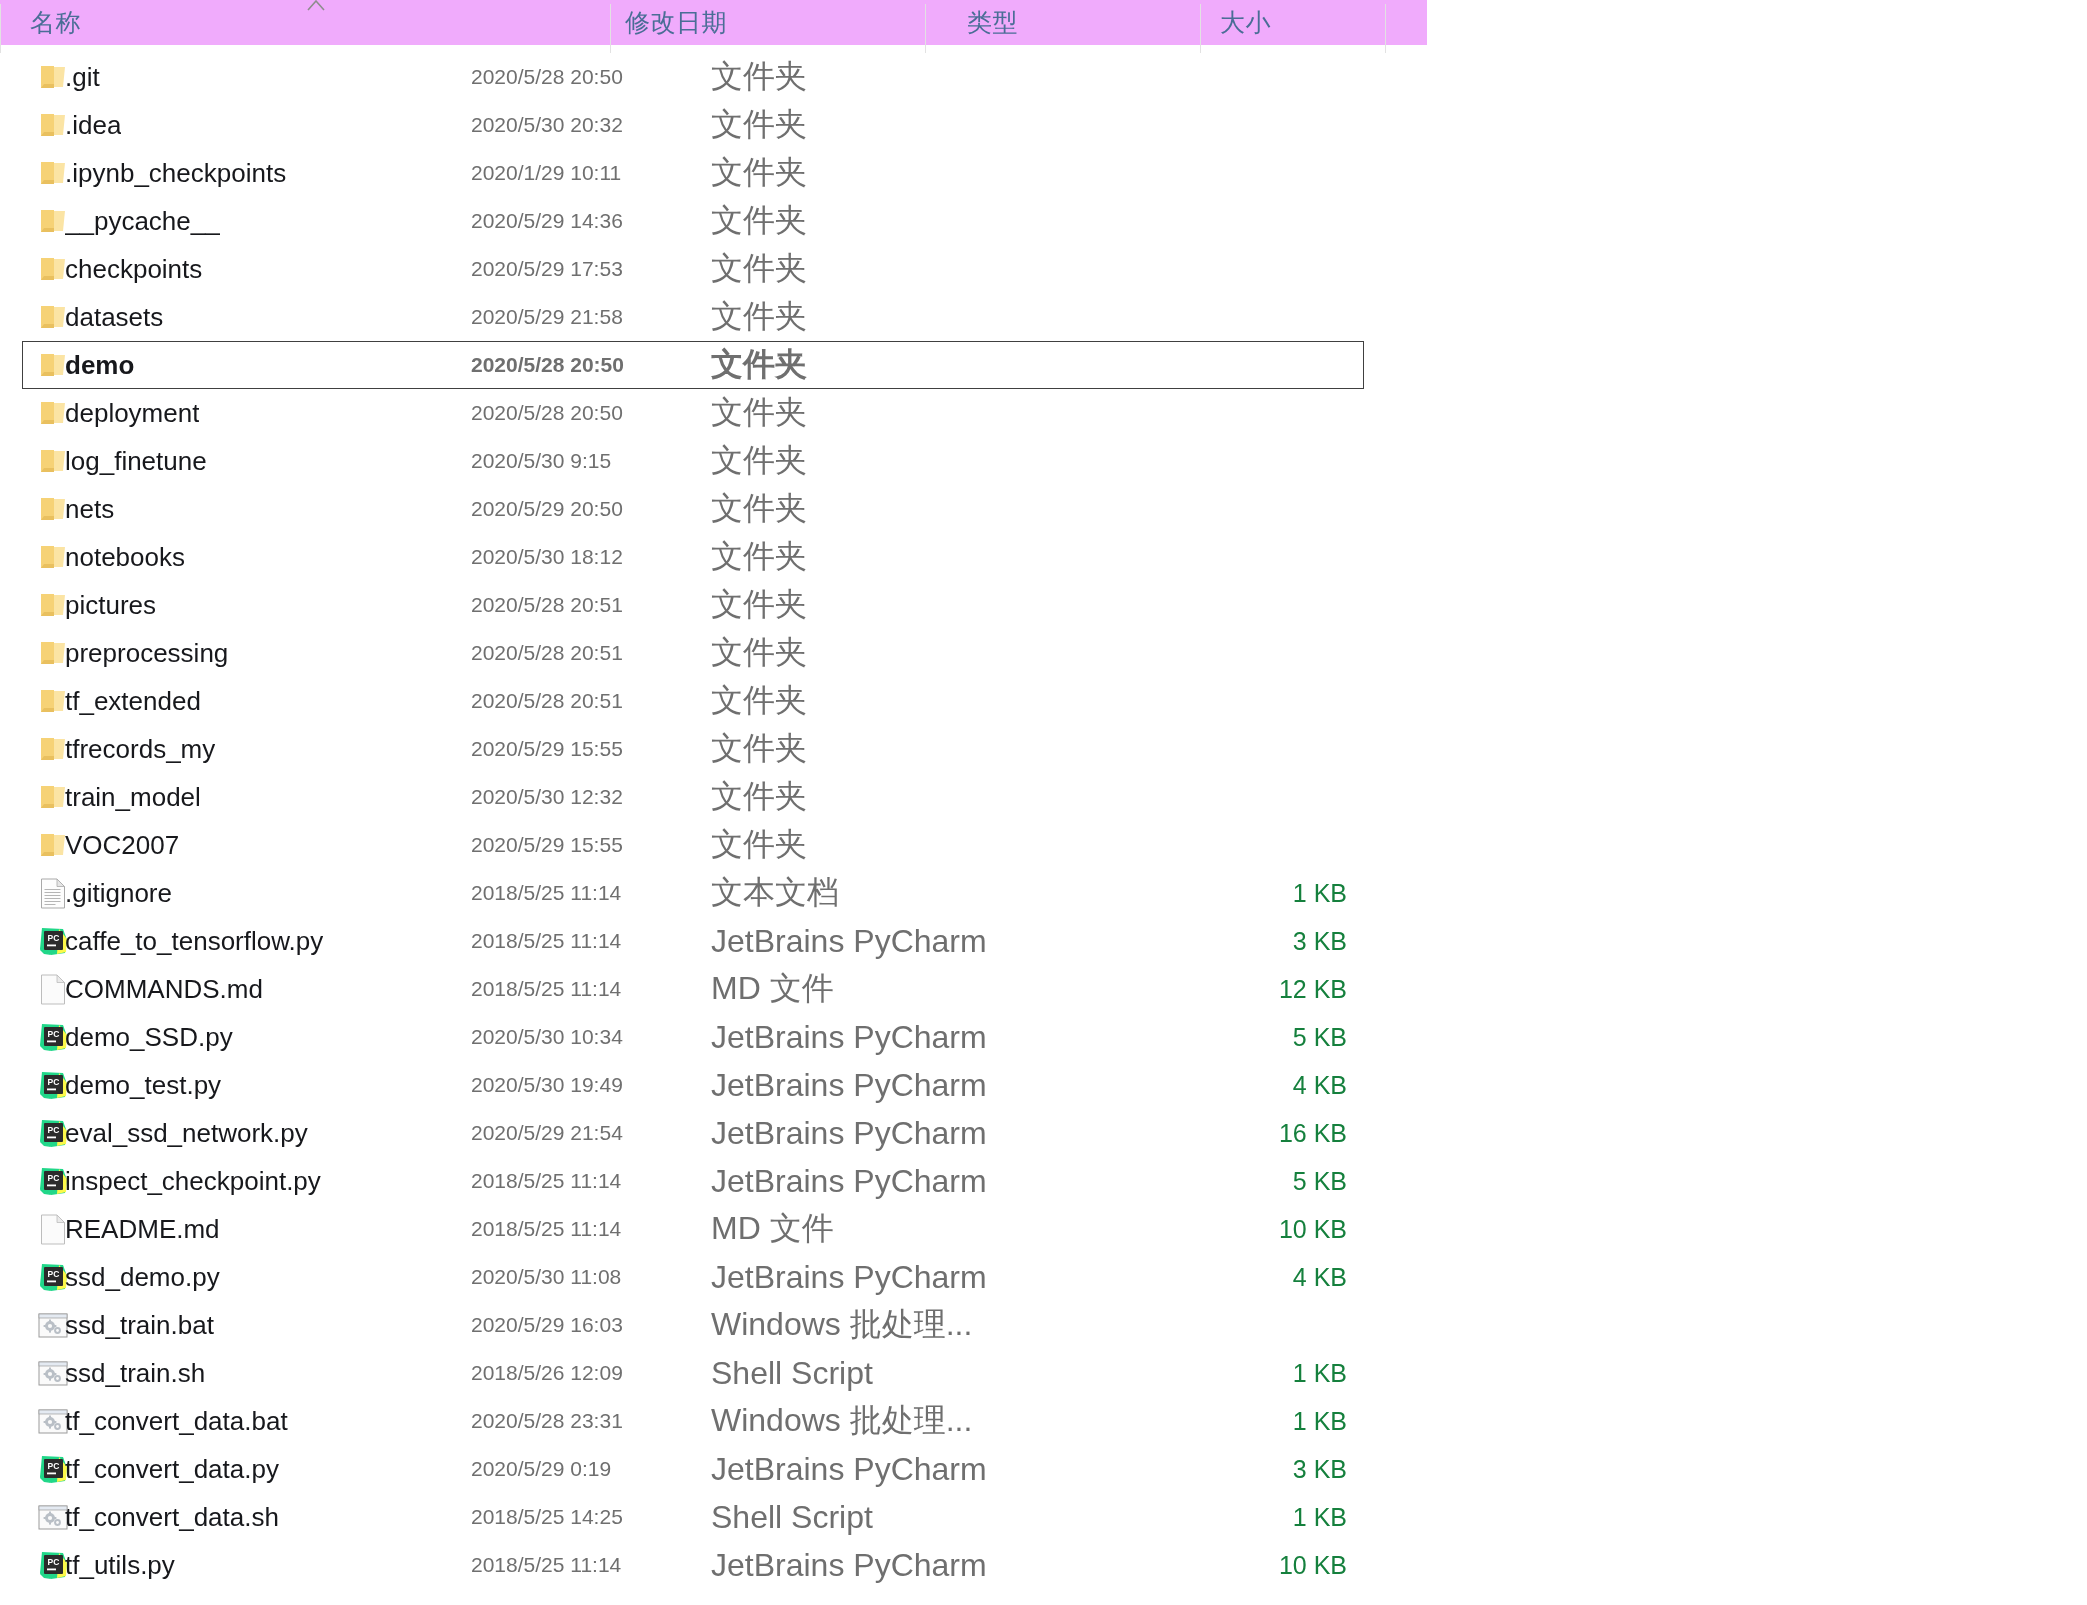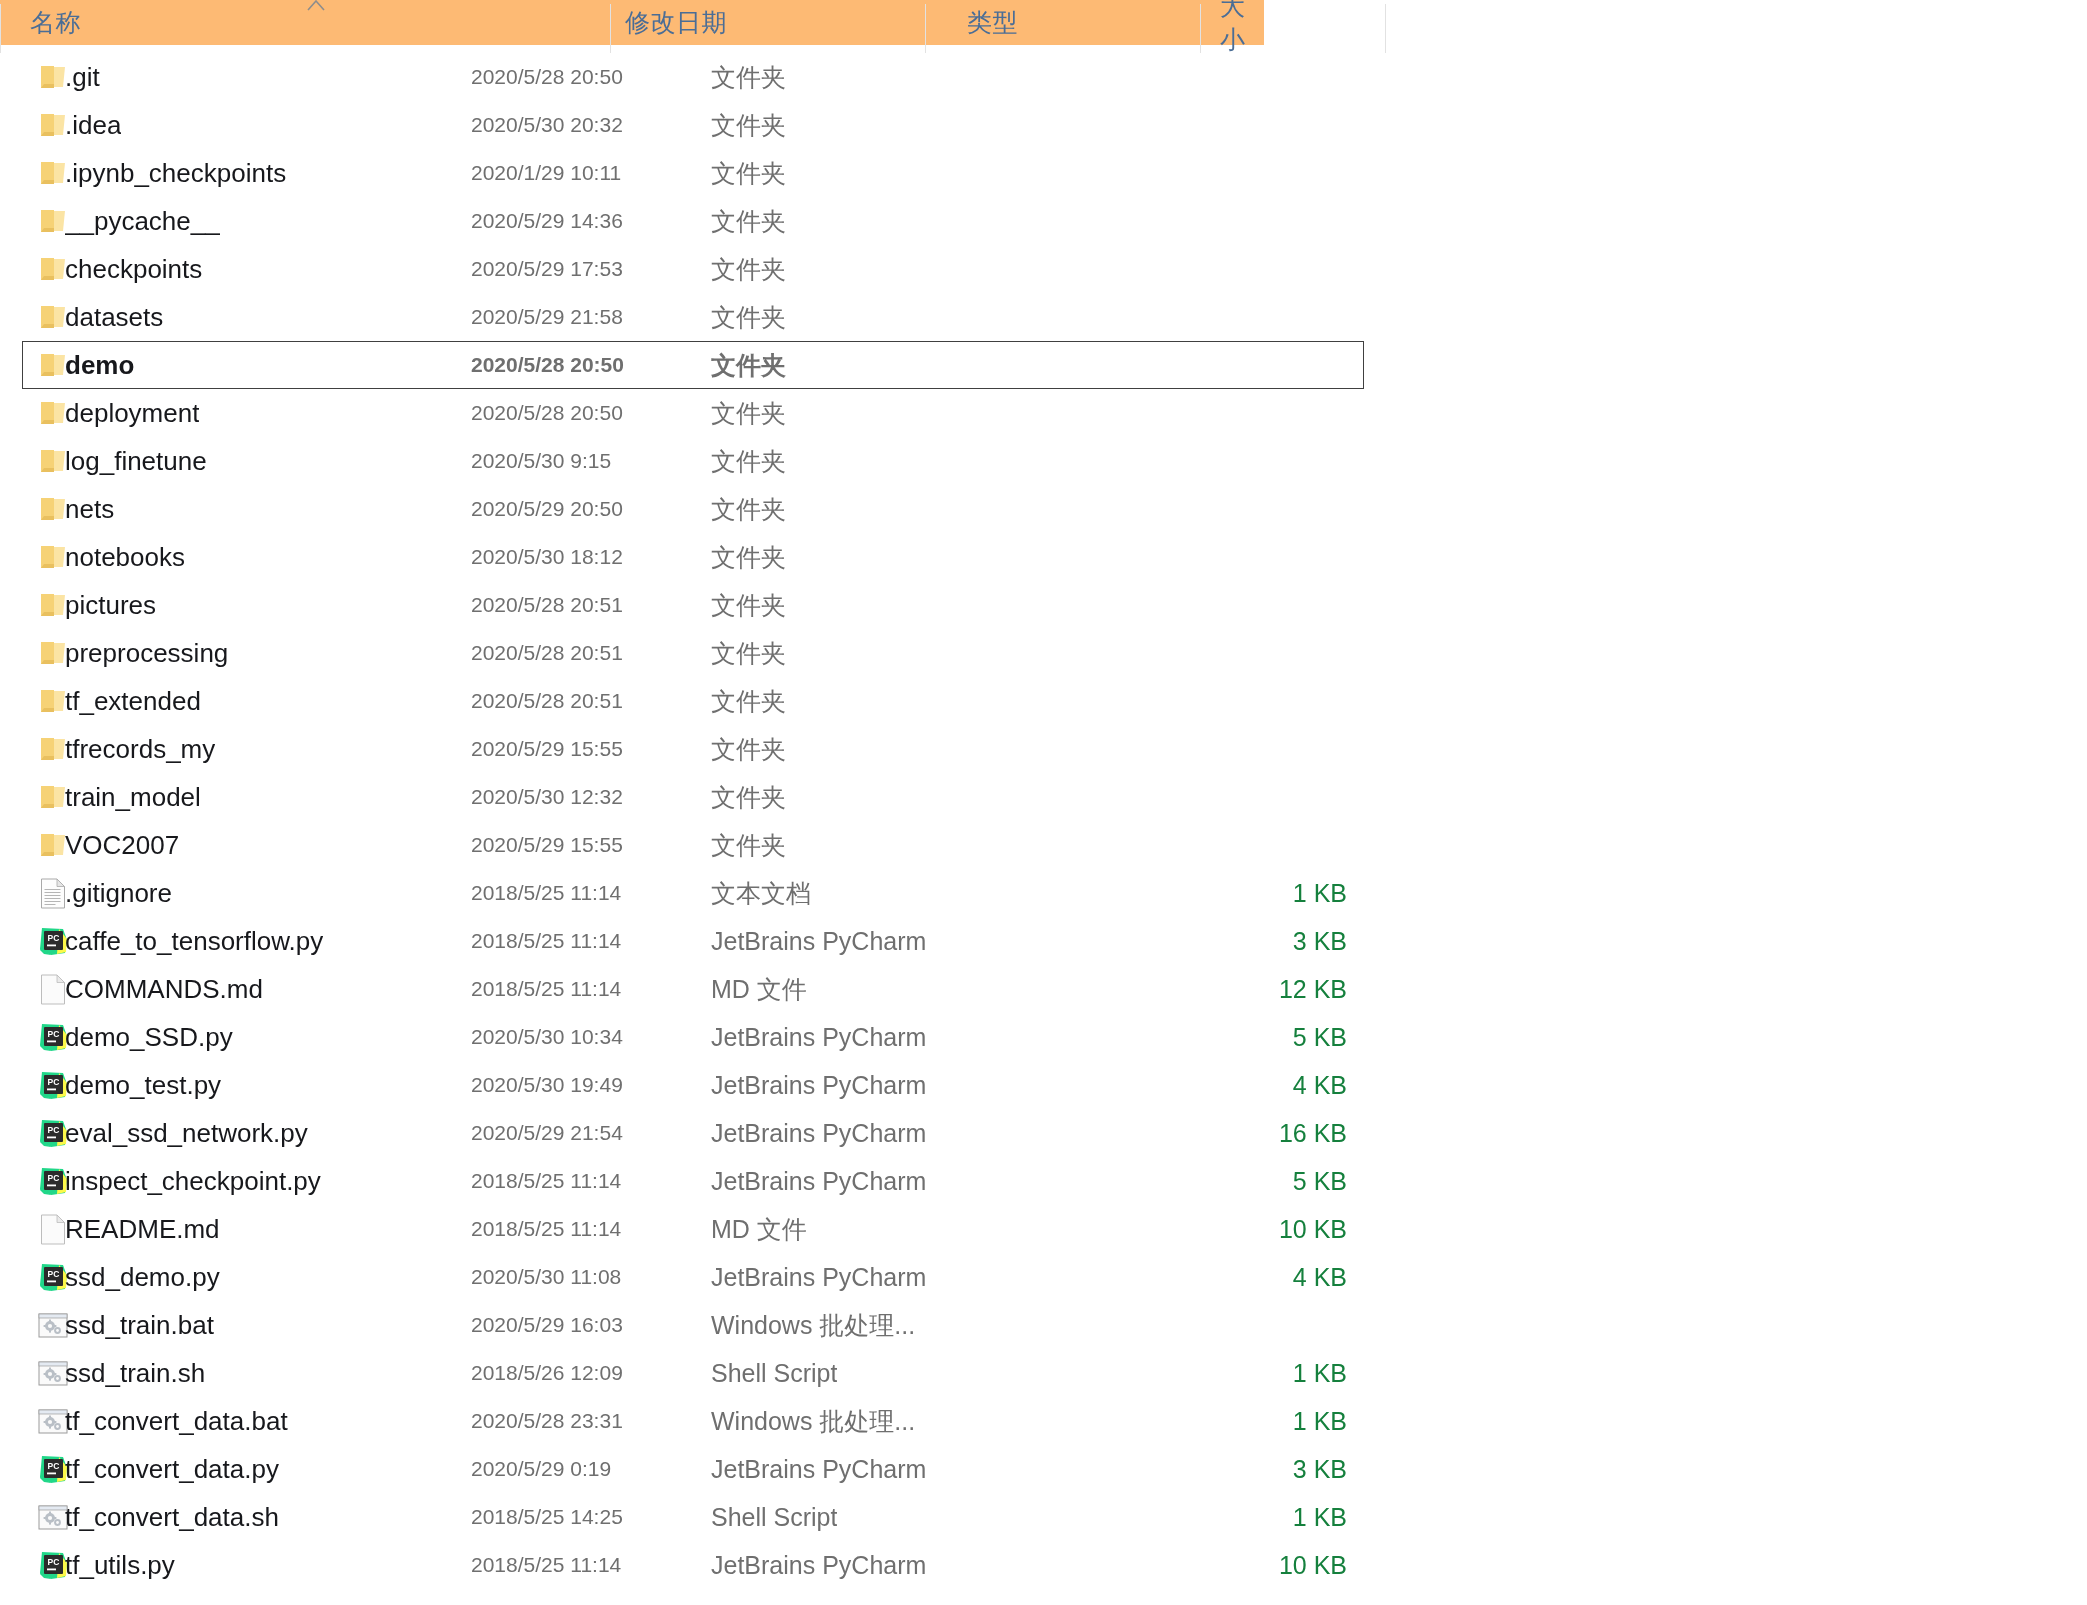--- a/index.html
+++ b/index.html
@@ -19,22 +19,22 @@
     position: relative;
     width: 2087px;
     height: 1605px;
     background: #ffffff;
   }
 
   
   #col-header {
     position: relative;
     height: 45px;
-    width: 1264px;
-    background: #fdba74;
+    width: 1427px;
+    background: #f0abfc;
   }
   .col-cell {
     position: absolute;
     top: 0;
     height: 45px;
     display: flex;
     align-items: center;
     color: #4a6d96;
     font-size: 25px;
     font-weight: 400;
@@ -98,21 +98,21 @@
     height: 46px;
     display: flex;
     align-items: center;
     font-size: 26px;
     white-space: nowrap;
     overflow: hidden;
   }
   .c-icon { left: 10px;  width: 40px; justify-content: center; }
   .c-name { left: 42px;  color: #17181c; }
   .c-date { left: 448px; color: #6f6f6f; font-size: 21px; }
-  .c-type { left: 688px; color: #6f6f6f; font-size: 25px; }
+  .c-type { left: 688px; color: #6f6f6f; font-size: 32px; }
   .c-size {
     left: 900px; width: 448px;
     color: #15803d; font-size: 25px;
     justify-content: flex-end;
     padding-right: 24px;
   }
 
   
   .ico { display: block; }
 

